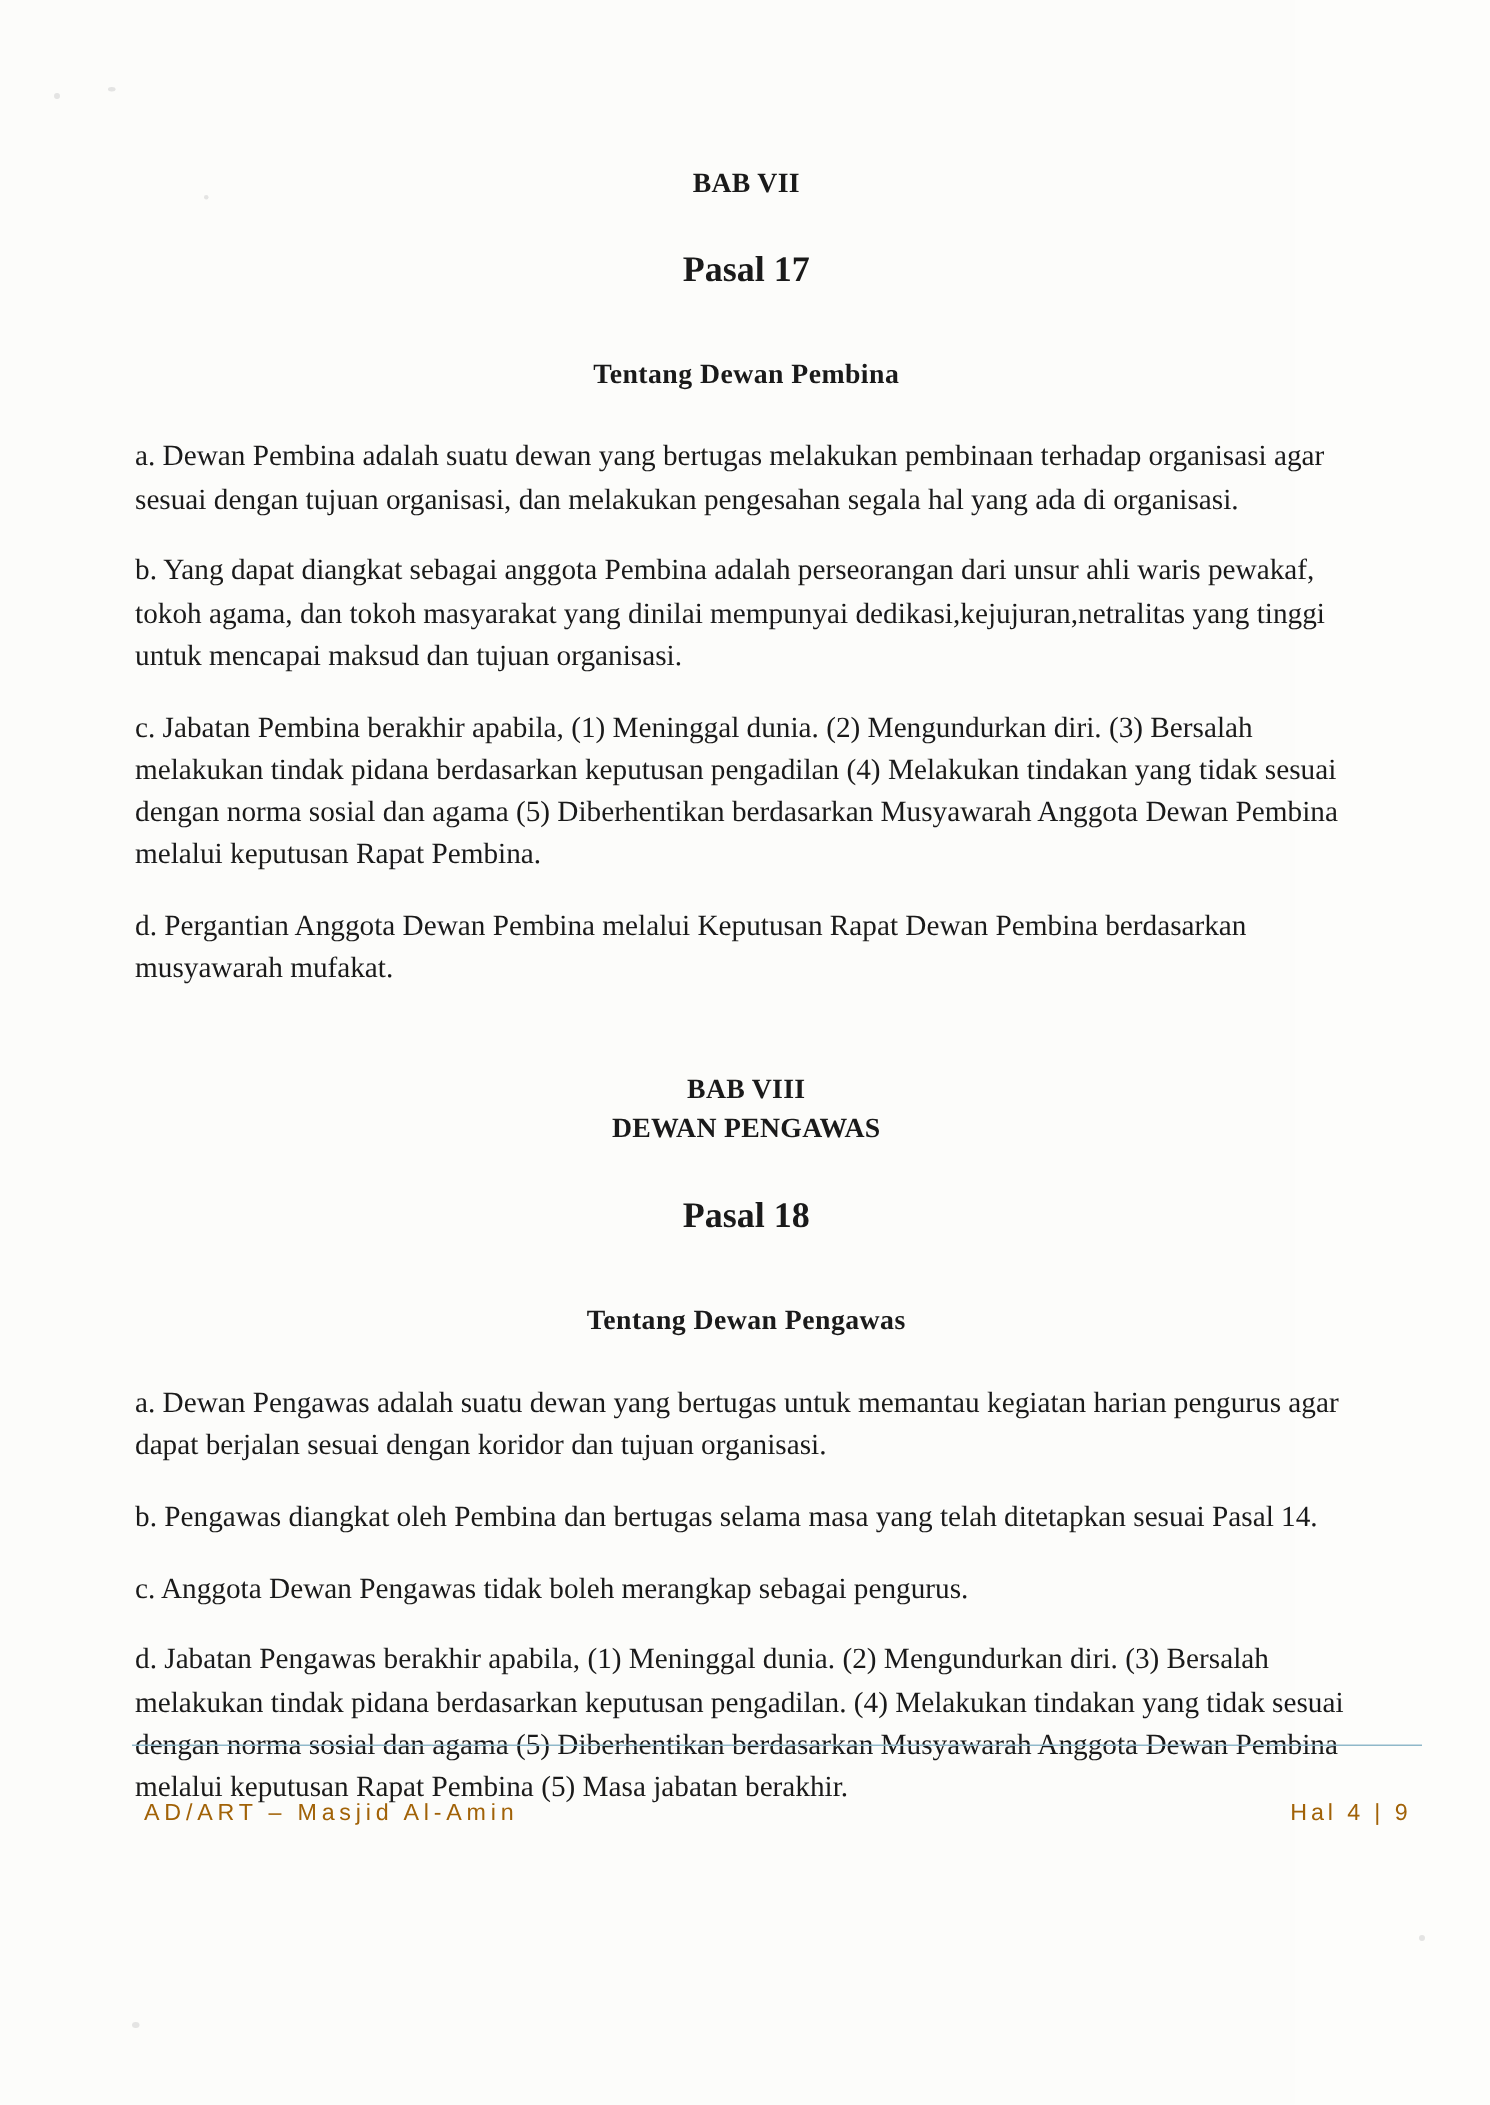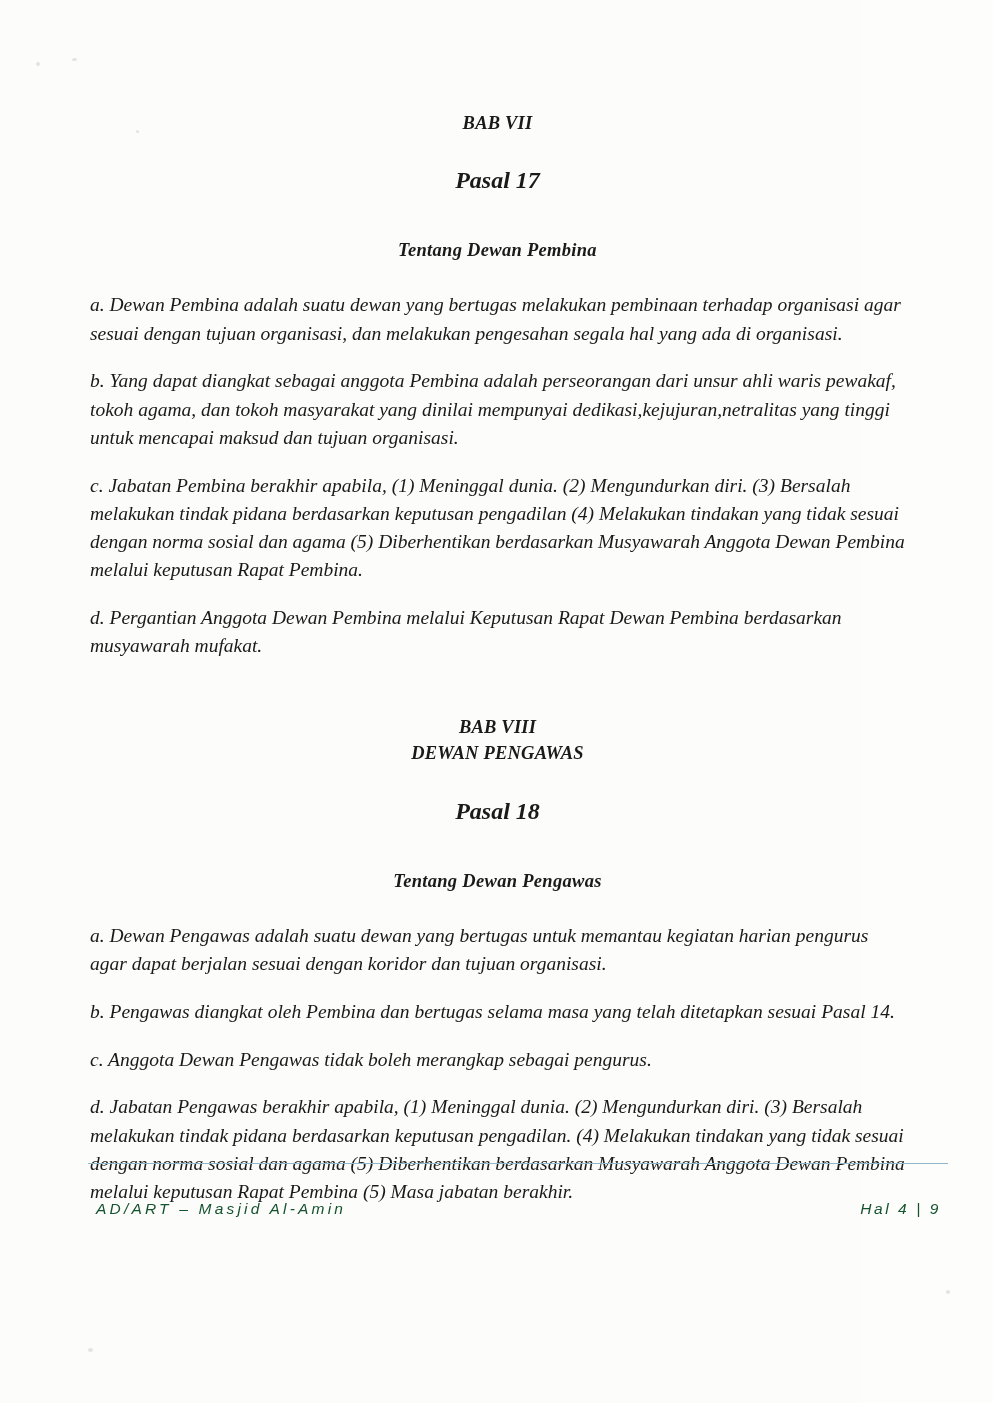--- a/index.html
+++ b/index.html
@@ -15,21 +15,20 @@
     position: relative;
     overflow: hidden;
   }
   .page {
     position: absolute;
     top: 0;
     left: 0;
     width: 863px;
     height: 1403px;
     background: #fcfcfa;
-    font-style: italic;
   }
   .content {
     position: absolute;
     left: 90px;
     top: 110px;
     width: 815px;
   }
   .heading {
     text-align: center;
     font-weight: bold;
@@ -79,21 +78,21 @@
     position: absolute;
     left: 96px;
     top: 1200px;
     width: 845px;
     display: flex;
     justify-content: space-between;
     align-items: baseline;
     font-family: "Liberation Sans", sans-serif;
     font-size: 15.5px;
     letter-spacing: 3.2px;
-    color: #14532d;
+    color: #a16207;
   }
   .footer-right {
     letter-spacing: 2.6px;
   }
   .speck {
     position: absolute;
     background: #cfcfcf;
     border-radius: 50%;
     opacity: 0.55;
   }

